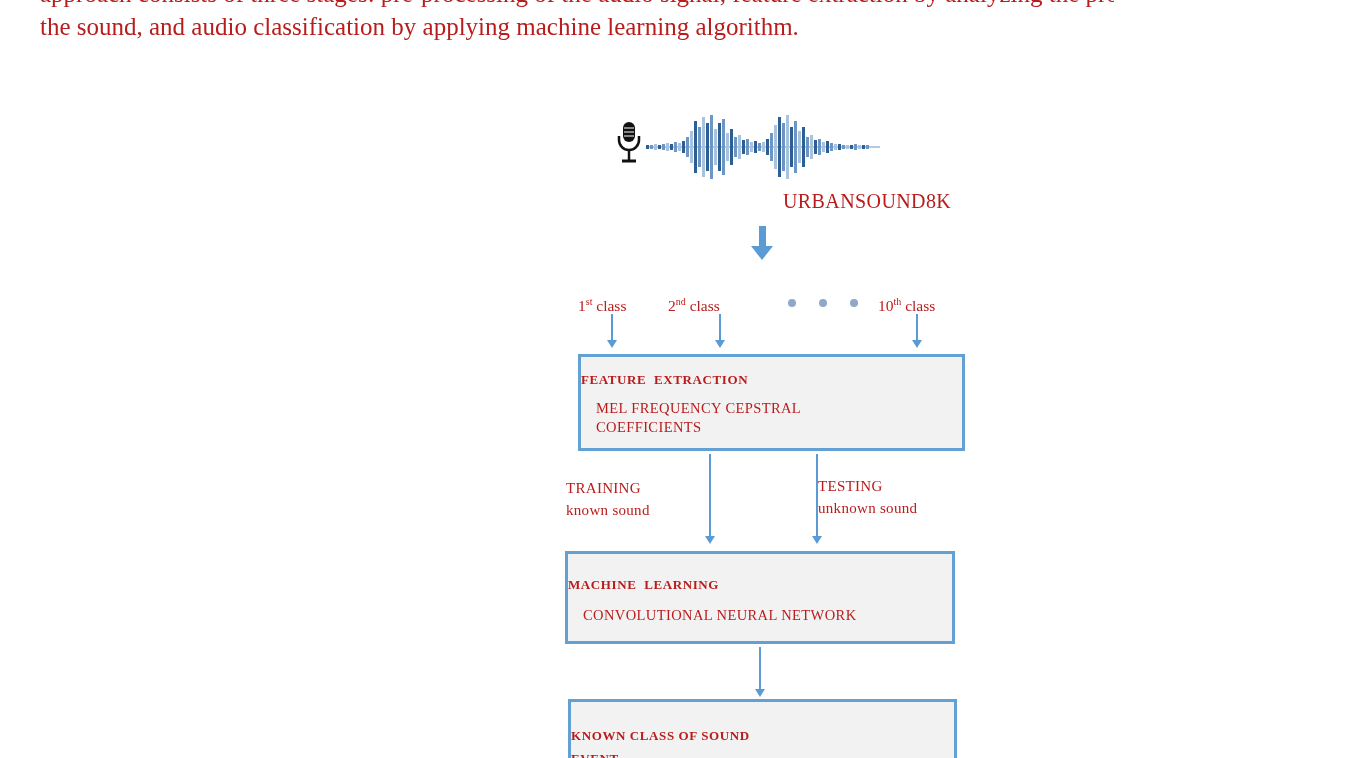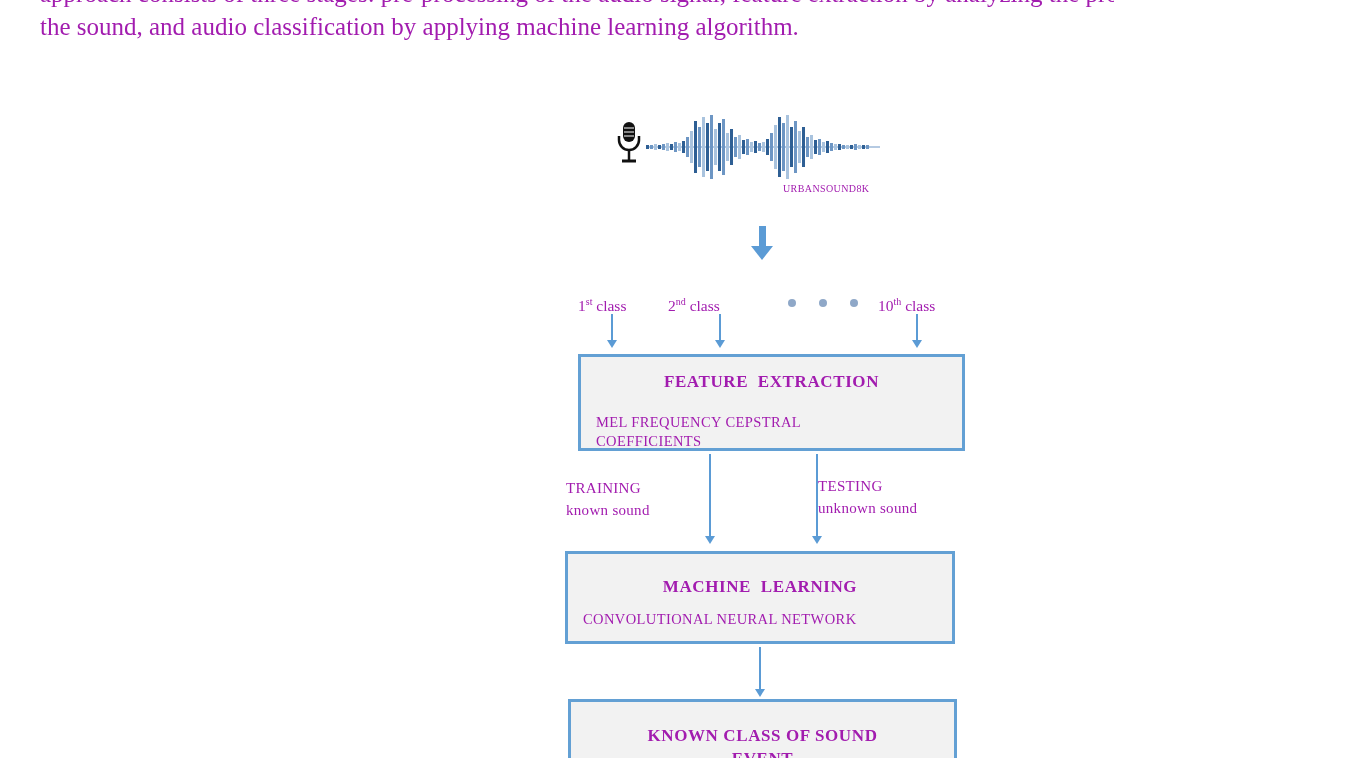--- a/index.html
+++ b/index.html
@@ -1,33 +1,33 @@
 <!DOCTYPE html>
 <html style="--box-border: #63a0d4; --box-fill: #f2f2f2; --arrow: #5b9bd5; --dot: #8fa8c8;"><head>
 <meta charset="utf-8">
 <style>
   * { margin:0; padding:0; box-sizing:border-box; }
   html,body { background:#ffffff; }
   #canvas {
     position:relative; width:1114px; height:758px; overflow:hidden;
-    background:#ffffff; color:#a21caf;
+    background:#ffffff; color:#b91c1c;
     font-family:"Liberation Serif", serif;
   }
 
   
   .para-line { position:absolute; left:40px; white-space:nowrap; font-size:25px; line-height:33px; }
   #para-line1 { top:-23px; }
   #para-line2 { top:10px; }
 
   
   #mic-icon { position:absolute; left:614px; top:120px; }
   #waveform { position:absolute; left:646px; top:113px; }
 
   
-  #dataset-label { position:absolute; left:783px; top:183px; font-size:10px; letter-spacing:0.4px; }
+  #dataset-label { position:absolute; left:783px; top:190px; font-size:20px; letter-spacing:0.4px; }
 
   
   .arrow { position:absolute; display:flex; flex-direction:column; align-items:center; }
   .arrow .stem { background:var(--arrow); }
   .arrow .head { width:0; height:0; }
   .arrow.big { width:22px; }
   .arrow.big .stem { width:7px; height:20px; }
   .arrow.big .head { border-left:11px solid transparent; border-right:11px solid transparent; border-top:14px solid var(--arrow); }
   .arrow.thin { width:10px; }
   .arrow.thin .stem { width:2px; }
@@ -45,25 +45,25 @@
   .class-label { position:absolute; top:296px; font-size:15.5px; }
   .class-label sup { font-size:10px; }
   #class-1 { left:578px; }
   #class-2 { left:668px; }
   #class-10 { left:878px; }
   .dot { position:absolute; top:299px; width:8px; height:8px; border-radius:50%; background:var(--dot); }
   #dot-1 { left:788px; } #dot-2 { left:819px; } #dot-3 { left:850px; }
 
   
   .dbox { position:absolute; border:3px solid var(--box-border); background:var(--box-fill); }
-  .dbox .title { display:block; text-align:center; font-weight:bold; font-size:17px; letter-spacing:0.6px; white-space:pre; }
+  .dbox .title { display:block; text-align:left; font-weight:bold; font-size:13px; letter-spacing:0.6px; white-space:pre; }
   .dbox .sub { display:block; font-size:14.5px; letter-spacing:0.4px; margin-left:15px; line-height:19px; }
   #box-feature { left:578px; top:354px; width:387px; height:97px; }
   #box-feature .title { margin-top:15px; }
-  #box-feature .sub.first { margin-top:21px; }
+  #box-feature .sub.first { margin-top:11px; }
   #box-ml { left:565px; top:551px; width:390px; height:93px; }
   #box-ml .title { margin-top:23px; }
   #box-ml .sub.first { margin-top:13px; }
   #box-known { left:568px; top:699px; width:389px; height:120px; }
   #box-known .title { margin-top:22px; line-height:23px; }
   #box-known .title2 { margin-top:0; }
 
   
   .branch-label { position:absolute; text-align:left; font-size:15px; line-height:21.5px; letter-spacing:0.3px; }
   .branch-label span { display:block; }

